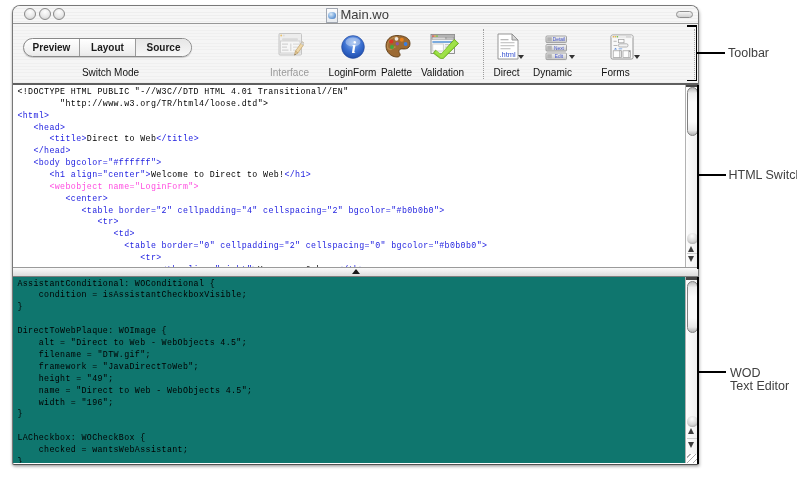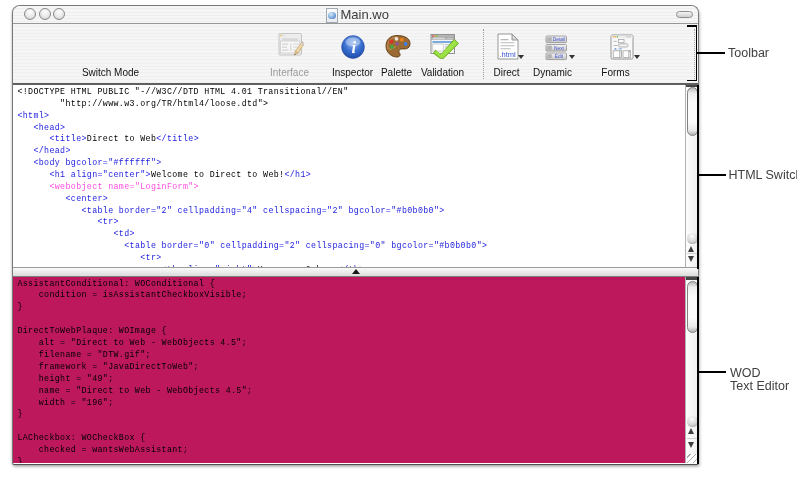--- a/index.html
+++ b/index.html
@@ -37,21 +37,21 @@
 .dtri{position:absolute;width:0;height:0;border-left:3px solid transparent;border-right:3px solid transparent;border-top:4.5px solid #333;}
 #sep1{position:absolute;left:470.5px;top:5px;height:50px;border-left:1px dotted #9c9c9c;}
 #sep2{position:absolute;left:681px;top:5px;height:50px;border-left:1px dotted #ababab;}
 
 #htmlpane{position:absolute;left:0;top:78.5px;width:685px;height:183px;background:#fff;overflow:hidden;}
 #divider{position:absolute;left:0;top:261px;width:685px;height:10px;
      border-top:1px solid #9a9a9a;border-bottom:1px solid #7e7e7e;box-sizing:border-box;
      background:linear-gradient(#fafafa,#dcdcdc);}
 #divider .up{position:absolute;left:339.5px;top:1.2px;width:0;height:0;
      border-left:4px solid transparent;border-right:4px solid transparent;border-bottom:5px solid #1a1a1a;}
-#wodpane{position:absolute;left:0;top:271px;width:685px;height:186px;background:#be185d;overflow:hidden;}
+#wodpane{position:absolute;left:0;top:271px;width:685px;height:186px;background:#0f766e;overflow:hidden;}
 pre{margin:0;font-family:"Liberation Mono",monospace;font-size:8.3px;letter-spacing:0.361px;color:#000;}
 #htmlcode{position:absolute;left:4.9px;top:1.6px;line-height:11.85px;}
 #wodcode{position:absolute;left:4.9px;top:0.5px;line-height:11.9px;}
 .b{color:#2222e0;}
 .m{color:#ff4ce0;}
 
 .sbar{position:absolute;width:14px;background:linear-gradient(to right,#fdfdfd,#ededed);
       border-left:1px solid #b2b2b2;box-sizing:border-box;}
 .thumb{position:absolute;left:1.4px;width:11px;border:1px solid #808080;border-radius:5.5px;
       background:linear-gradient(to bottom,#b9b9b9 0%,#eeeeee 11%,#fbfbfb 30%,#fbfbfb 72%,#e9e9e9 90%,#b2b2b2 100%);box-sizing:border-box;}
@@ -76,20 +76,25 @@
     <div class="tbtn" style="left:11.7px"></div>
     <div class="tbtn" style="left:26.1px"></div>
     <div class="tbtn" style="left:40.2px"></div>
     <div id="ticon">
         <i></i>
       </div>
     <div id="title">Main.wo</div>
     <div id="pill"></div>
   </div>
   <div id="toolbar">
+    <div id="seg">
+        <div class="s">Preview</div>
+        <div class="s">Layout</div>
+        <div class="s sel">Source</div>
+      </div>
     <div class="tlabel" style="left:43px;width:110px;">Switch Mode</div>
 
     <svg class="icon" style="left:265px;top:8px;" width="26" height="27" viewBox="0 0 26 27">
       <rect x="1" y="1.5" width="22.5" height="21.5" rx="1" fill="#ededed" stroke="#c0c0c0" stroke-width=".9"></rect>
       <circle cx="3.2" cy="3.5" r=".9" fill="#e8c06a"></circle>
       <circle cx="5.8" cy="3.5" r=".9" fill="#d1d1d1" opacity=".6"></circle>
       <rect x="4" y="6.2" width="16" height="2.2" rx="1.1" fill="#d9d9d9"></rect>
       <rect x="2.5" y="9" width="19.5" height="12" fill="#f6f6f6" stroke="#cccccc" stroke-width=".8"></rect>
       <rect x="4" y="11.5" width="6" height="1.2" fill="#d2d2d2"></rect>
       <rect x="4" y="14.5" width="5" height="1.2" fill="#d2d2d2"></rect>
@@ -112,21 +117,21 @@
         <radialGradient id="ins" cx="50%" cy="32%" r="70%">
           <stop offset="0%" stop-color="#8cb4ee"></stop>
             <stop offset="55%" stop-color="#3a6fd0"></stop>
             <stop offset="100%" stop-color="#1c49a8"></stop>
         </radialGradient>
       </defs>
       <circle cx="12" cy="12" r="11.4" fill="url(#ins)" stroke="#1a3f92" stroke-width=".5"></circle>
       <ellipse cx="12" cy="7" rx="7.5" ry="4.5" fill="#fff" opacity=".35"></ellipse>
       <text x="12.7" y="18" font-family="Liberation Serif" font-style="italic" font-weight="bold" font-size="16.5" fill="#fff" text-anchor="middle">i</text>
     </svg>
-    <div class="tlabel" style="left:300px;width:80px;">Inspector</div>
+    <div class="tlabel" style="left:300px;width:80px;">LoginForm</div>
 
     <svg class="icon" style="left:372px;top:9px;" width="26" height="26" viewBox="0 0 26 26">
       <path d="M12 2.5 C5 2.5 1 7 1 13 C1 19.5 6.5 24 12 24 C14.8 24 15.8 22 14.6 20.2 C13.2 18.1 14.2 15.9 16.8 15.9 C19.2 15.9 25 16.8 25 10.5 C25 5.2 19.5 2.5 12 2.5 Z" fill="#9c6a33" stroke="#5d3c16" stroke-width=".9"></path>
       <path d="M12 4 C6.5 4 2.5 8 2.5 12.8 C2.5 15 3.8 16.5 5.3 16.5 C7.5 16.5 8 14 10.5 14" fill="none" stroke="#c09055" stroke-width="1.3" opacity=".8"></path>
       <circle cx="6.3" cy="8.5" r="2.1" fill="#d93425"></circle>
       <circle cx="11.5" cy="5.8" r="1.9" fill="#efe7dc"></circle>
       <circle cx="16.8" cy="6.8" r="2" fill="#e8821e"></circle>
       <circle cx="20.6" cy="11" r="1.9" fill="#3a7ee0"></circle>
       <circle cx="7" cy="14" r="1.9" fill="#3faa3d"></circle>
       <circle cx="12.3" cy="10.8" r="1.7" fill="#8a55a8"></circle>

